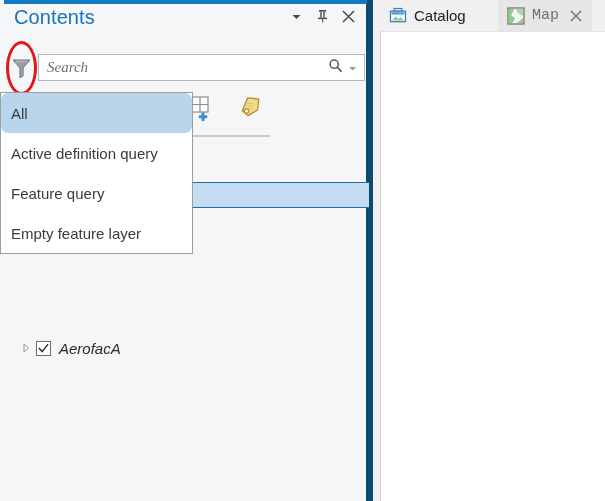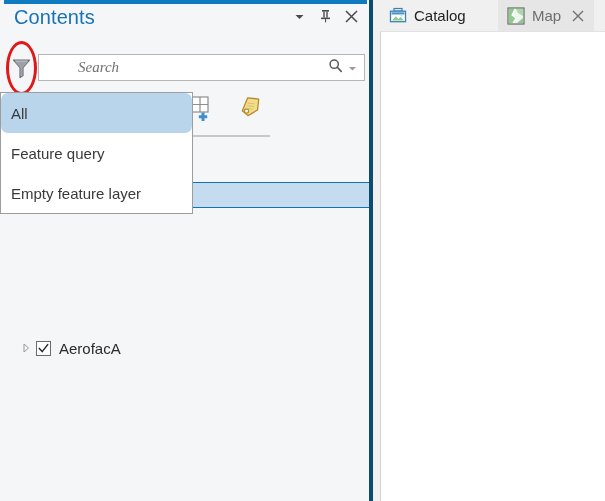--- a/index.html
+++ b/index.html
@@ -18,21 +18,21 @@
 
   
   #contents-pane {
     position: absolute;
     left: 0;
     top: 0;
     width: 373px;
     height: 501px;
     background: #f5f6f7;
     box-sizing: border-box;
-    border-right: 4px solid #0c4a6e;
+    border-right: 7px solid #0c4a6e;
   }
   .pane-accent {
     position: absolute;
     left: 4px;
     top: 0;
     width: 363px;
     height: 4px;
     background: #0f7ac0;
   }
   .pane-title {
@@ -76,21 +76,20 @@
     position: absolute;
     left: 38px;
     top: 54px;
     width: 327px;
     height: 27px;
     background: #ffffff;
     border: 1px solid #b6b6b6;
     box-sizing: border-box;
     display: flex;
     align-items: center;
-    padding-left: 31px;
   }
   .search-input {
     flex: 1;
     border: 0;
     outline: none;
     background: transparent;
     font-family: "Liberation Serif", serif;
     font-style: italic;
     font-size: 15px;
     color: #6f6f6f;
@@ -183,20 +182,21 @@
     box-sizing: border-box;
     display: flex;
     align-items: center;
     justify-content: center;
     margin-right: 8px;
   }
   .tree-label {
     font-size: 15px;
     color: #2b2b2b;
     font-family: "Liberation Sans", sans-serif;
+    font-style: italic;
   }
 
   
   #filter-menu {
     position: absolute;
     left: 0;
     top: 92px;
     width: 193px;
     background: #ffffff;
     border: 1px solid #9d9d9d;
@@ -246,20 +246,21 @@
     justify-content: flex-end;
   }
   .tab-catalog {
     left: 8px;
     padding: 0 8px;
   }
   .tab-map {
     left: 125px;
     padding: 0 9px;
     background: #e6e6e6;
+    font-family: Liberation Mono, monospace;
   }
   .tab-ico {
     width: 18px;
     height: 18px;
     margin-right: 7px;
     flex: 0 0 auto;
   }
   .tab-label {
     font-size: 15px;
     color: #222222;
@@ -377,20 +378,23 @@
         </svg>
     </span>
     <span class="tree-label">AerofacA</span>
   </div>
 
   <div id="filter-menu">
     <div class="menu-item selected">
       <span>All</span>
     </div>
     <div class="menu-item">
+      <span>Active definition query</span>
+    </div>
+    <div class="menu-item">
       <span>Feature query</span>
     </div>
     <div class="menu-item">
       <span>Empty feature layer</span>
     </div>
   </div>
 
 </div>
 
 <div id="doc-area">

